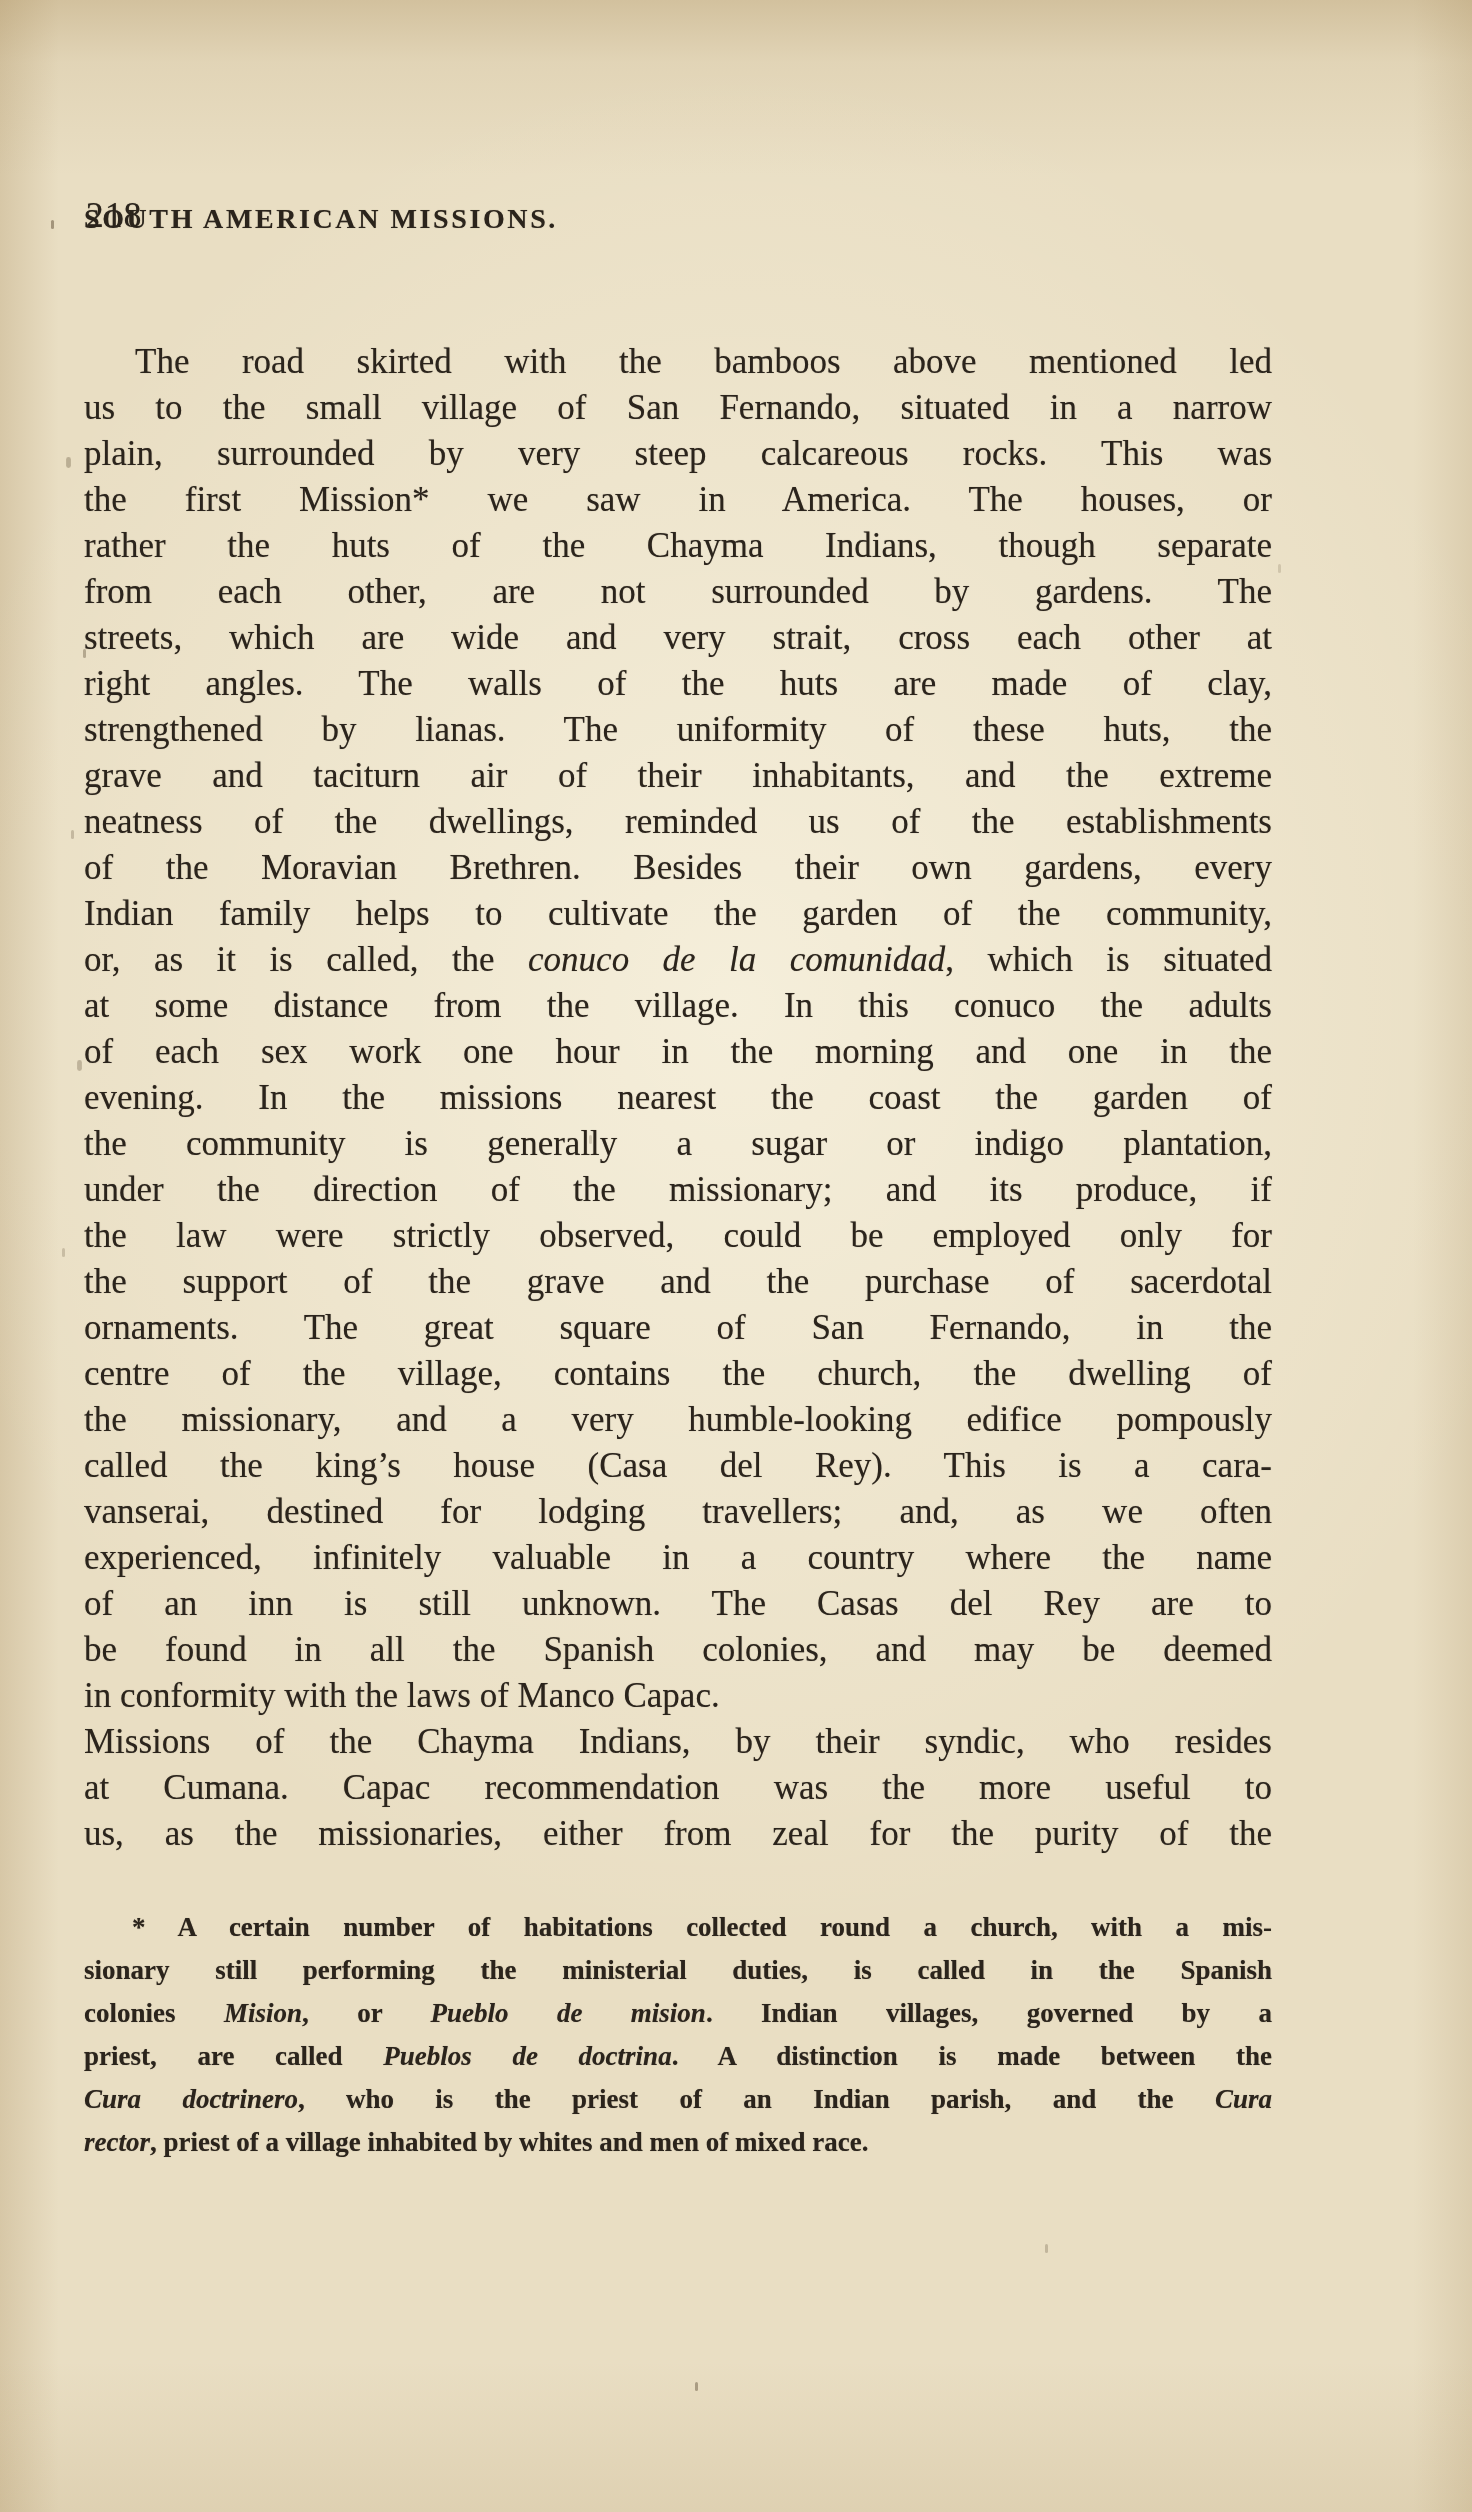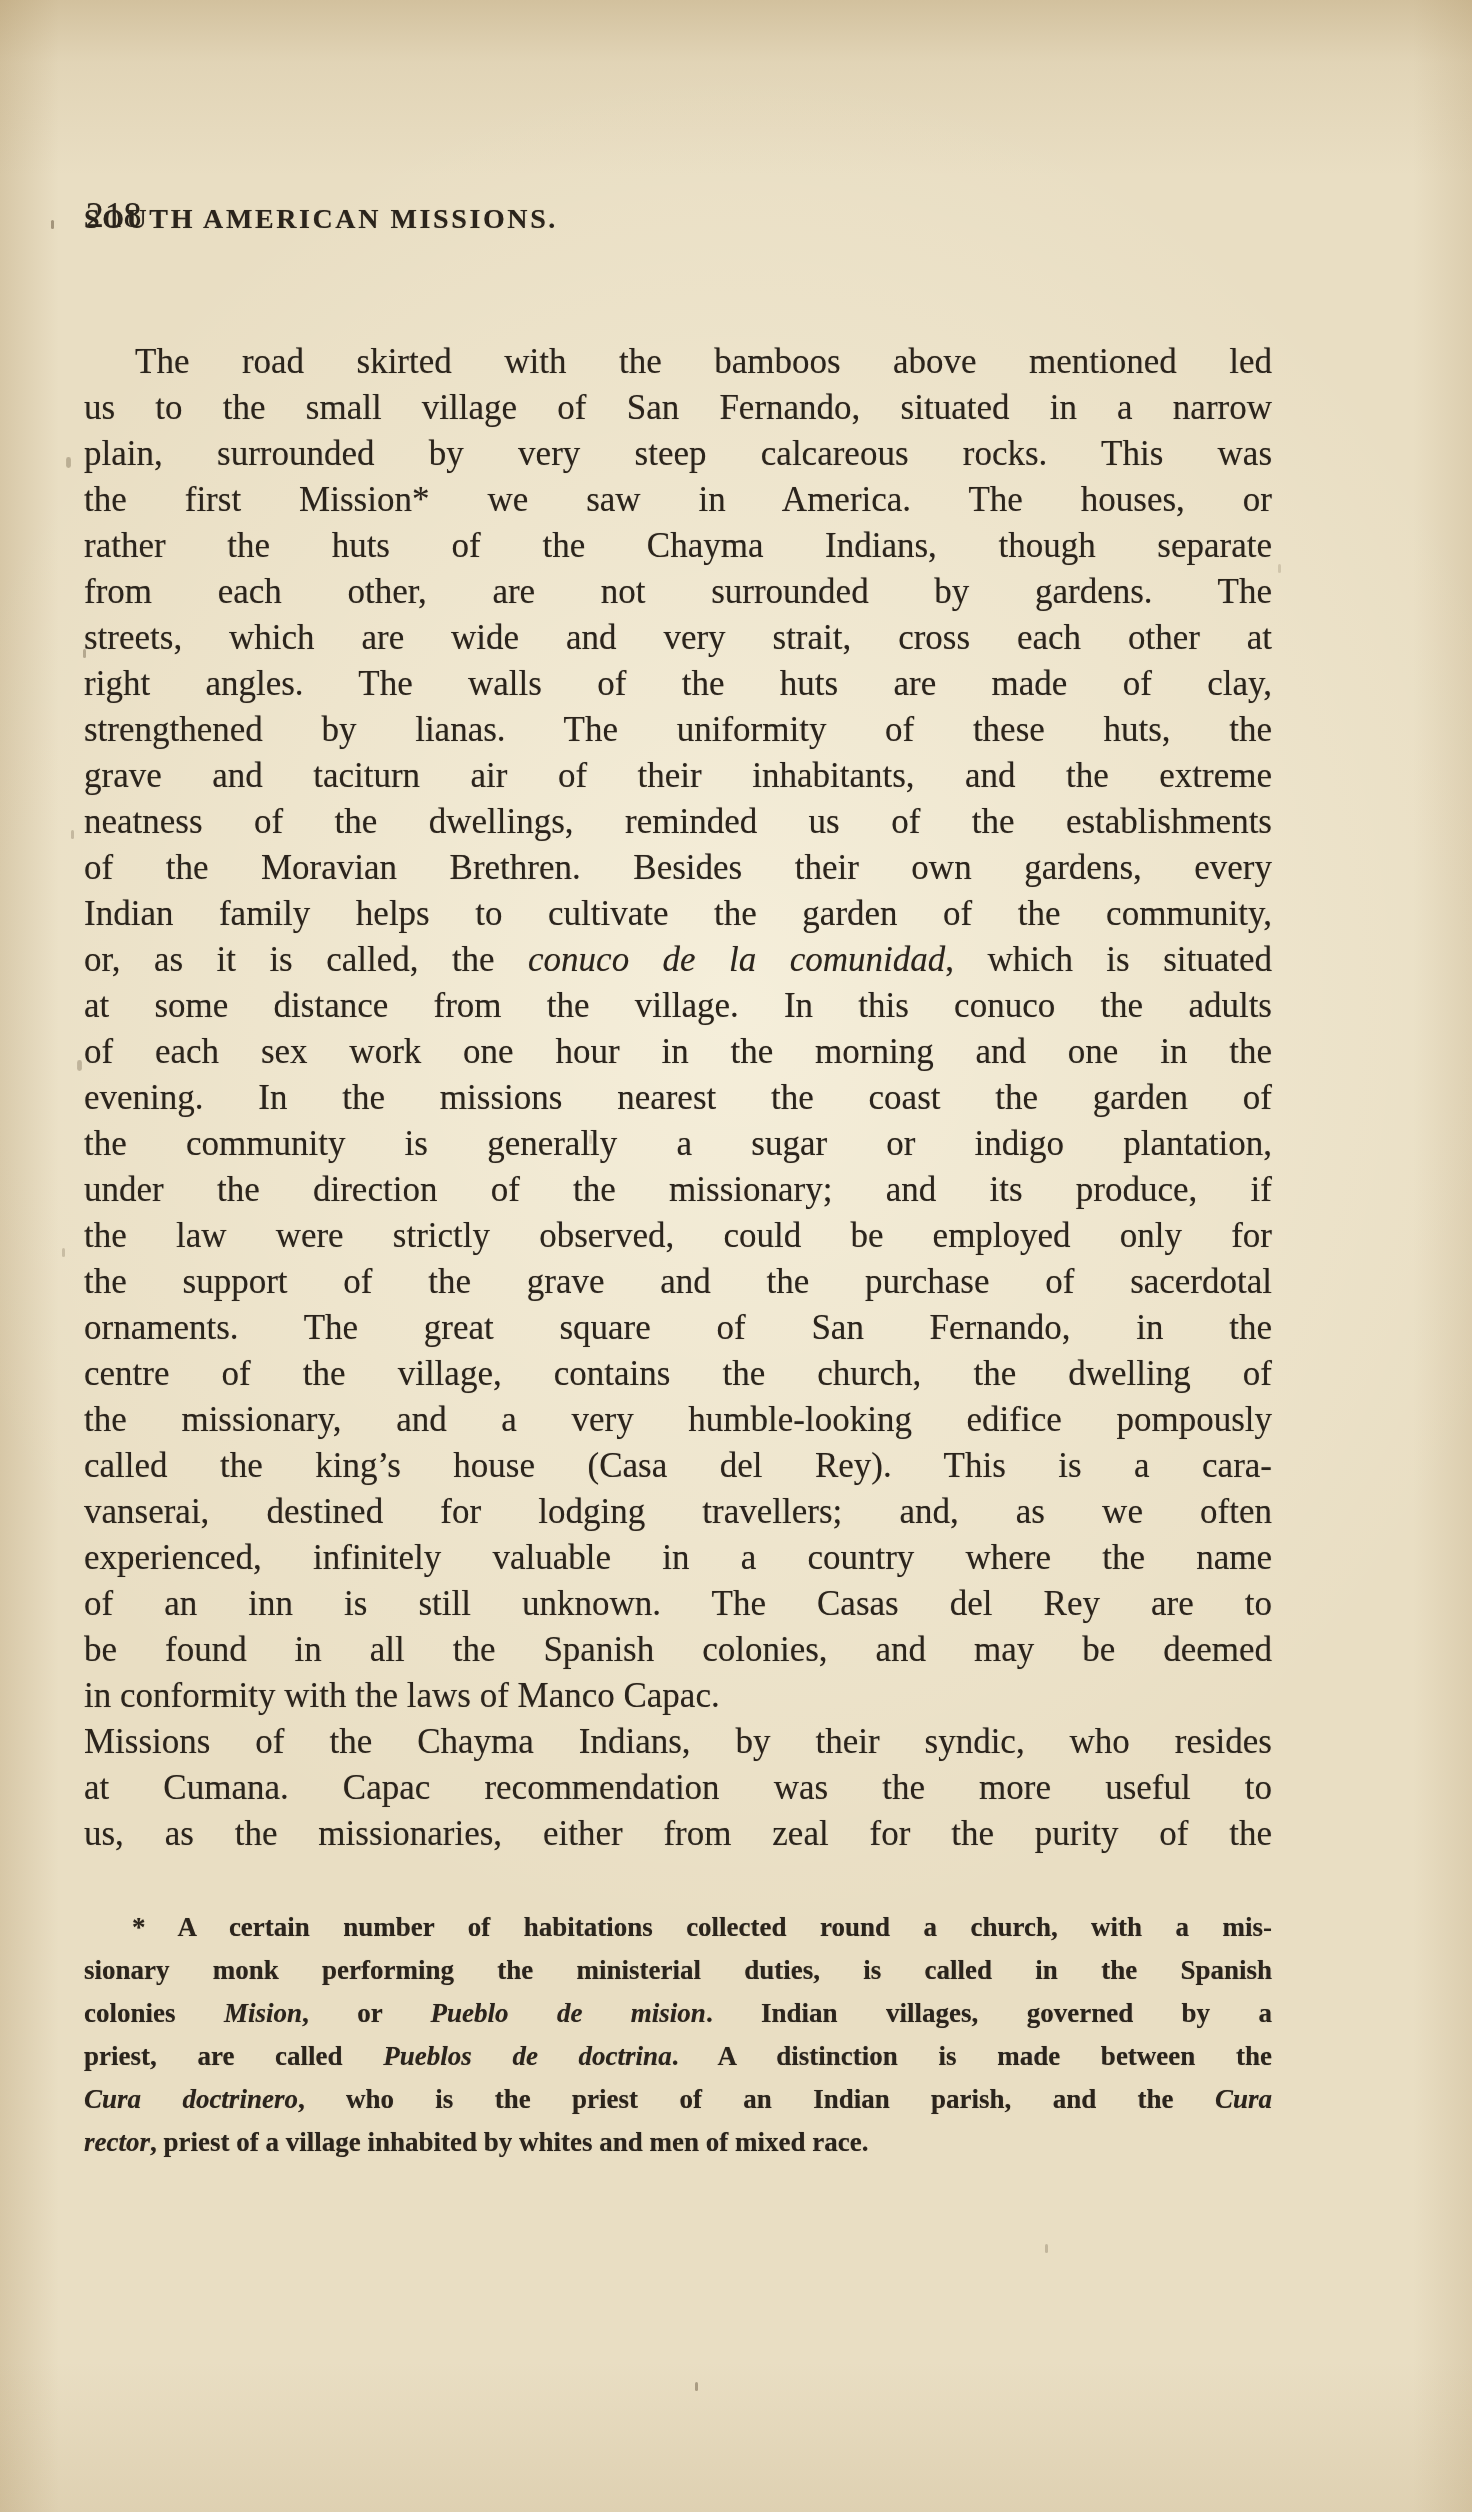--- a/index.html
+++ b/index.html
@@ -124,20 +124,20 @@
       </div>
       <div class="paragraph">
         <div class="line">Missions of the Chayma Indians, by their syndic, who resides</div>
         <div class="line">at Cumana.  Capac recommendation was the more useful to</div>
         <div class="line">us, as the missionaries, either from zeal for the purity of the</div>
       </div>
     </main>
 
   <section class="footnote">
       <div class="line indent">* A certain number of habitations collected round a church, with a mis-</div>
-      <div class="line">sionary monk performing the ministerial duties, is called in the Spanish</div>
+      <div class="line">sionary still performing the ministerial duties, is called in the Spanish</div>
       <div class="line">colonies <i>Mision</i>, or <i>Pueblo de mision</i>.  Indian villages, governed by a</div>
       <div class="line">priest, are called <i>Pueblos de doctrina</i>.  A distinction is made between the</div>
       <div class="line"><i>Cura doctrinero</i>, who is the priest of an Indian parish, and the <i>Cura</i></div>
       <div class="line last"><i>rector</i>, priest of a village inhabited by whites and men of mixed race.</div>
     </section>
 </div>
 
 
 </body></html>

